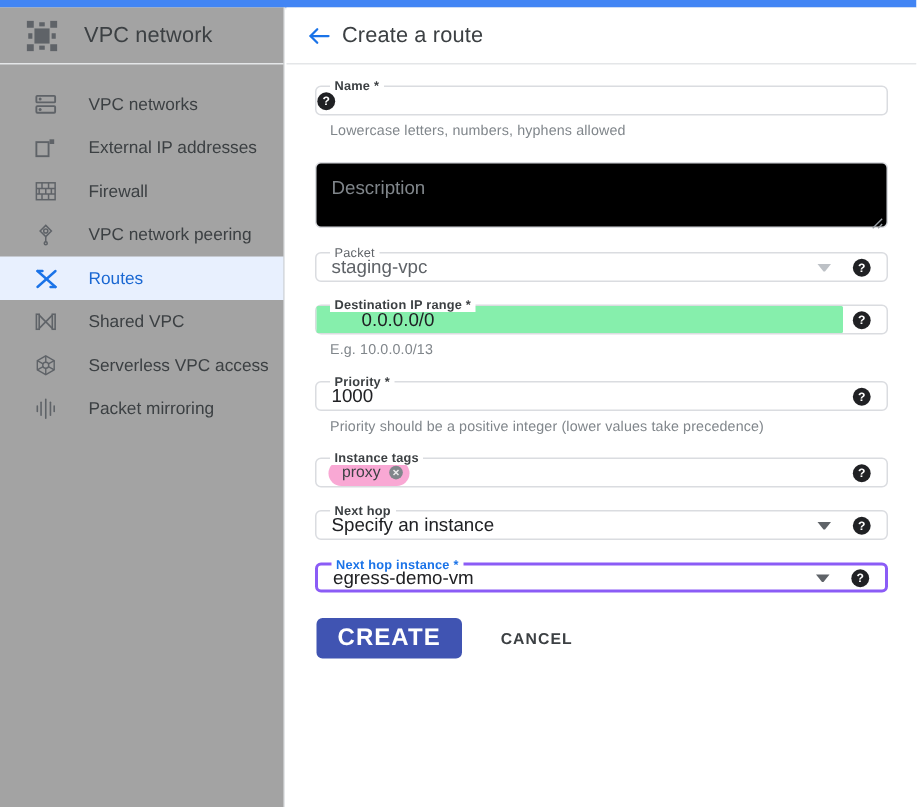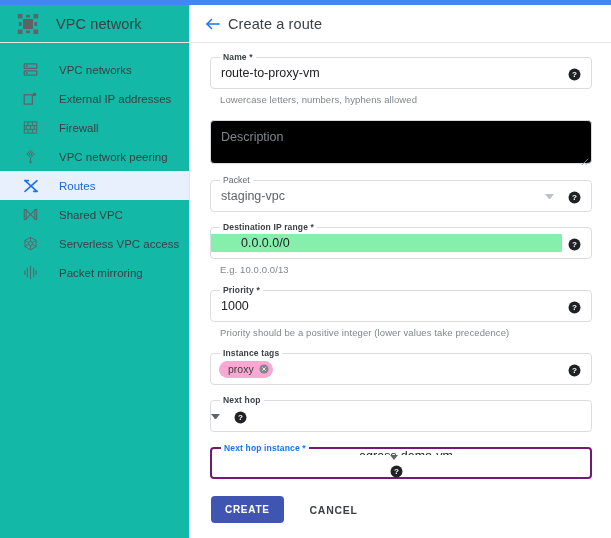--- a/index.html
+++ b/index.html
@@ -20,21 +20,21 @@
     background:#4285f4;
   }
   .top-strip-shadow{
     position:absolute; left:0; top:5px; width:611px; height:2px;
     background:linear-gradient(to bottom, rgba(0,0,0,.10), rgba(0,0,0,0));
   }
 
   
   .sidebar {
     position:absolute; left:0; top:5px; width:190px; height:533px;
-    background:#14b8a6; border-right:1px solid #e4e6e8;
+    background:#a3a3a3; border-right:1px solid #e4e6e8;
   }
   .content {
     position:absolute; left:191px; top:5px; width:420px; height:533px;
     background:#fff;
   }
 
   
   .side-head {
     height:38px; display:flex; align-items:center; padding-left:17px;
     border-bottom:1px solid #e4e6e8;
@@ -65,27 +65,27 @@
   .cont-title { margin-left:6px; font-size:14.5px; color:#3c4043; letter-spacing:.1px; }
 
   
   .form { padding:14px 19px 0 19px; }
 
   .field-wrap { position:relative; margin-bottom:0; }
 
   
   .outline {
     position:relative;
-    height:32px;
+    height:20px;
     border:1px solid #dadce0;
     border-radius:4px;
     background:#fff;
     display:flex; align-items:center;
   }
-  .outline.focused { border:2px solid #701a75;flex-direction:column; }
+  .outline.focused { border:2px solid #8b5cf6; }
 
   
   .flab {
     position:absolute; top:-6px; left:9px;
     background:#fff; padding:0 3px;
     font-size:8.5px; font-weight:bold; color:#3c4043;
     letter-spacing:.15px; white-space:nowrap;
     line-height:10px;
   }
   .flab.blue { color:#1a73e8; }
@@ -126,21 +126,21 @@
     display:inline-flex; align-items:center; height:17px;
     background:#f9a8d4; border-radius:9px; padding:0 4px 0 9px;
     margin-left:8px; font-size:10.5px; color:#3c4043;
   }
   .chip .x { width:10px; height:10px; margin-left:5px; cursor:pointer; }
 
   
   .btn-row { display:flex; align-items:center; margin-top:17px; padding-left:1px;}
   .btn-create {
     background:#4054b2; color:#fff; border:none; border-radius:4px;
-    height:27px; padding:0 14px; font-size:10px; font-weight:bold;
+    height:27px; padding:0 14px; font-size:16px; font-weight:bold;
     letter-spacing:.7px; cursor:pointer; font-family:"Liberation Sans", sans-serif;
   }
   .btn-cancel {
     background:transparent; border:none; color:#3c4043;
     height:27px; padding:0 12px; margin-left:14px;
     font-size:10.5px; font-weight:bold; letter-spacing:.7px; cursor:pointer;
     font-family:"Liberation Sans", sans-serif;
   }
 
   .gap-s { height:15px; }
@@ -295,21 +295,20 @@
         </svg>
       </span>
       <span class="cont-title">Create a route</span>
     </div>
 
     <div class="form">
 
       <div class="field-wrap">
         <div class="outline">
           <span class="flab">Name *</span>
-          <span class="val">route-to-proxy-vm</span>
           <span class="help">
             <svg viewBox="0 0 24 24" width="13" height="13">
               <circle cx="12" cy="12" r="11" fill="#202124"></circle>
               <text x="12" y="17" font-size="15" font-weight="bold" text-anchor="middle" fill="#fff" font-family="Liberation Sans, sans-serif">?</text>
             </svg>
           </span>
         </div>
         <div class="hint">Lowercase letters, numbers, hyphens allowed</div>
       </div>
 
@@ -397,20 +396,21 @@
             </svg>
           </span>
         </div>
       </div>
 
       <div class="gap-s"></div>
 
       <div class="field-wrap">
         <div class="outline">
           <span class="flab">Next hop</span>
+          <span class="val">Specify an instance</span>
           <span class="caret"></span>
           <span class="help">
             <svg viewBox="0 0 24 24" width="13" height="13">
               <circle cx="12" cy="12" r="11" fill="#202124"></circle>
               <text x="12" y="17" font-size="15" font-weight="bold" text-anchor="middle" fill="#fff" font-family="Liberation Sans, sans-serif">?</text>
             </svg>
           </span>
         </div>
       </div>
 

